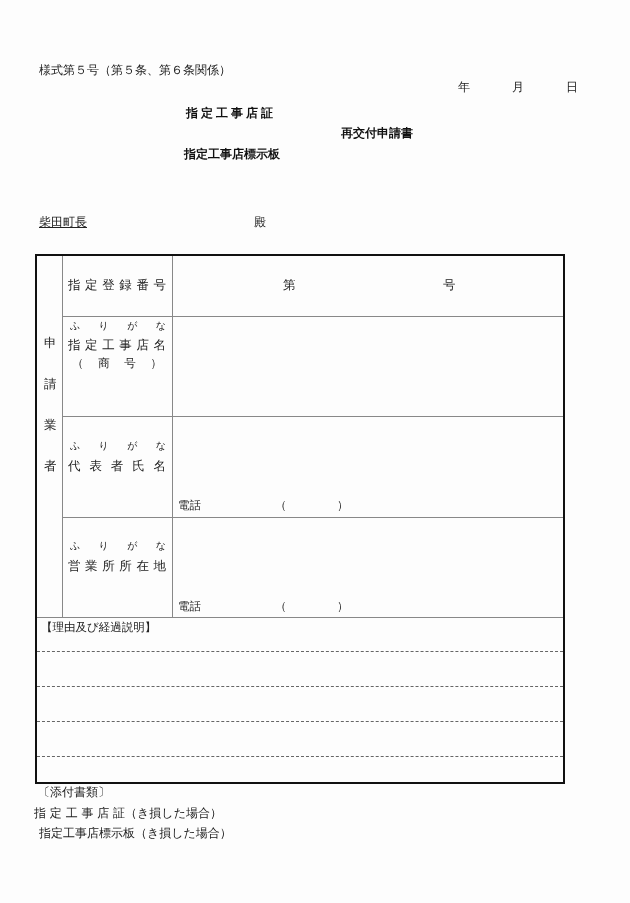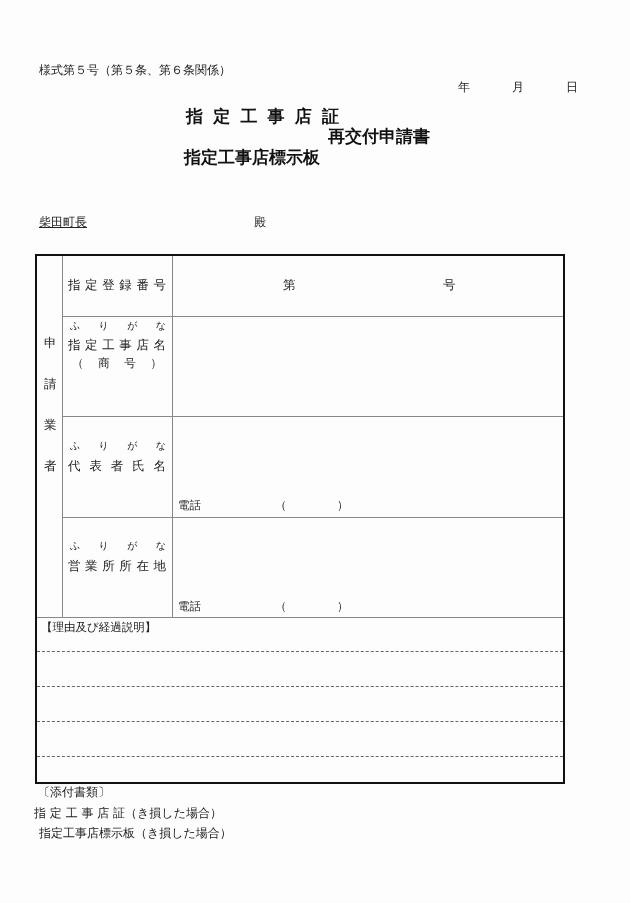--- a/index.html
+++ b/index.html
@@ -1,41 +1,41 @@
 <!DOCTYPE html>
 <html><head>
 <meta charset="utf-8">
 <style>
   html, body { margin:0; padding:0; background:#fdfdfd; }
   body { width:630px; height:903px; position:relative; overflow:hidden;
          font-family:"DejaVu Serif","Liberation Serif",serif; color:#222; }
   .abs { position:absolute; white-space:nowrap; }
   .small { font-size:12px; }
-  .title-bold { font-family:Liberation Mono, monospace; font-weight:bold; font-size:17px; color:#111; }
+  .title-bold { font-family:Liberation Serif, serif; font-weight:bold; font-size:12px; color:#111; }
 
   .outer { position:absolute; left:35px; top:254px; width:526px; height:526px;
            border:2px solid #111; box-sizing:content-box; }
   .vline { position:absolute; width:1px; background:#888; }
   .hline { position:absolute; height:1px; background:#888; }
   .dash { position:absolute; left:0; right:0; height:0; border-top:1px dashed #666; }
   .cell-text { position:absolute; font-size:12.5px; letter-spacing:0; }
   .spaced { display:flex; justify-content:space-between; }
 </style>
 </head>
 <body>
 
 <div class="abs small" style="left:39px;top:38px;margin-top:24px;">様式第５号（第５条、第６条関係）</div>
 
 <div class="abs small" style="left:458px;top:79px;">年</div>
 <div class="abs small" style="left:512px;top:79px;">月</div>
 <div class="abs small" style="left:566px;top:79px;">日</div>
 
 <div class="abs title-bold" style="left:186px;top:105px;">指 定 工 事 店 証</div>
 <div class="abs title-bold" style="left:184px;top:146px;">指定工事店標示板</div>
-<div class="abs title-bold" style="left:328px;top:125px;">再交付申請書</div>
+<div class="abs title-bold" style="left:341px;top:125px;">再交付申請書</div>
 
 <div class="abs small" style="left:39px;top:214px;text-decoration:underline;">柴田町長</div>
 <div class="abs small" style="left:254px;top:214px;">殿</div>
 
 <div class="outer">
 
   <div class="vline" style="left:25px;top:0;height:361px;"></div>
   <div class="vline" style="left:135px;top:0;height:361px;"></div>
 
   <div class="hline" style="left:25px;right:0;top:60px;"></div>

